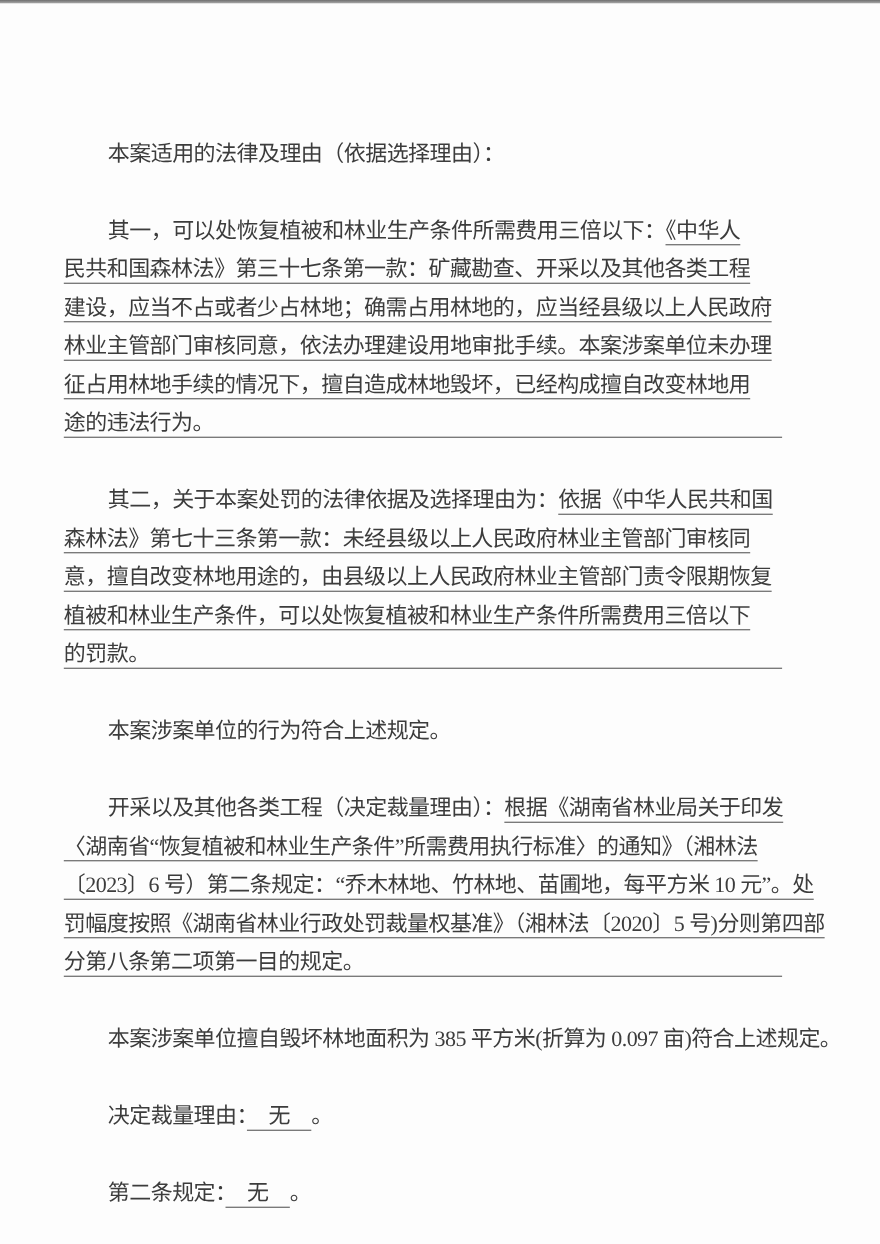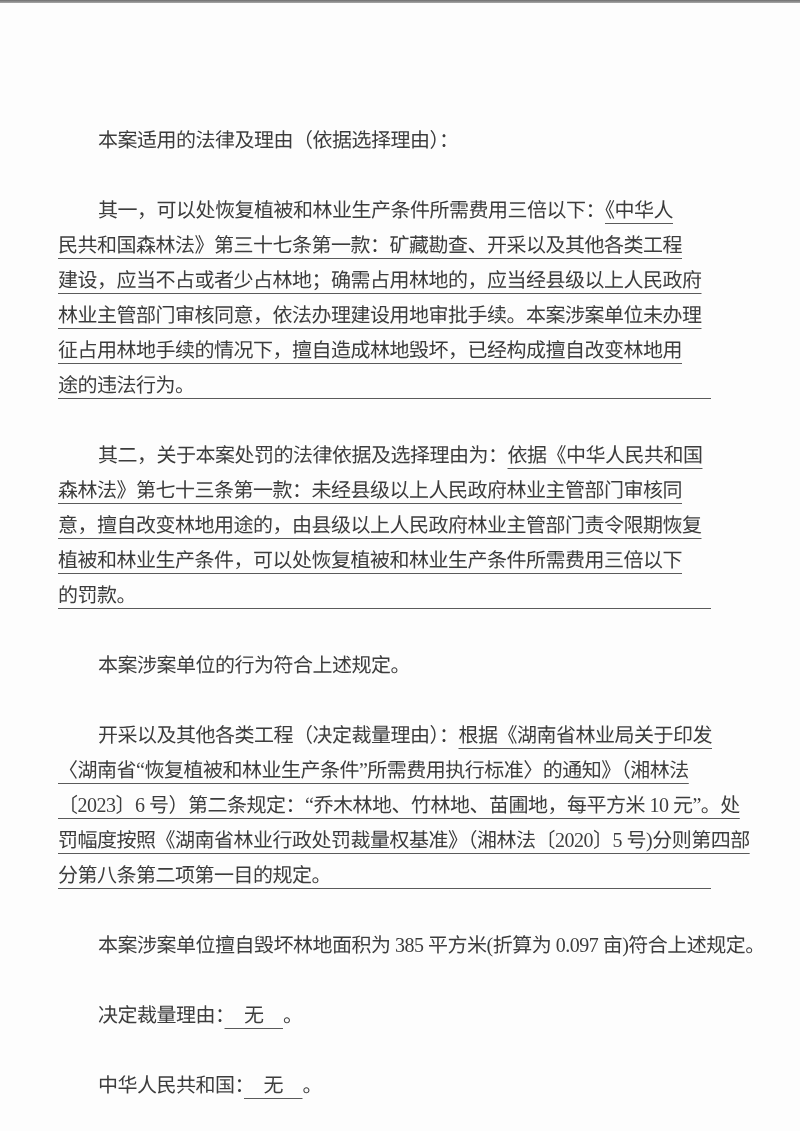--- a/index.html
+++ b/index.html
@@ -66,15 +66,15 @@
 植被和林业生产条件，可以处恢复植被和林业生产条件所需费用三倍以下
 的罚款。　　　　　　　　　　　　　　　　　　　　　　　　　　　　　　</span><span class="preprinted"></span></p>
   <p class="para"><span class="preprinted">本案涉案单位的行为符合上述规定。</span><span class="fill"></span><span class="preprinted"></span></p>
   <p class="para"><span class="preprinted">开采以及其他各类工程（决定裁量理由）：</span><span class="fill">根据《湖南省林业局关于印发
 〈湖南省“恢复植被和林业生产条件”所需费用执行标准〉的通知》（湘林法
 〔2023〕6 号）第二条规定：“乔木林地、竹林地、苗圃地，每平方米 10 元”。处
 罚幅度按照《湖南省林业行政处罚裁量权基准》（湘林法〔2020〕5 号)分则第四部
 分第八条第二项第一目的规定。　　　　　　　　　　　　　　　　　　　　</span><span class="preprinted"></span></p>
   <p class="para"><span class="preprinted">本案涉案单位擅自毁坏林地面积为 385 平方米(折算为 0.097 亩)符合上述规定。</span><span class="fill"></span><span class="preprinted"></span></p>
   <p class="para"><span class="preprinted">决定裁量理由：</span><span class="fill">　无　</span><span class="preprinted">。</span></p>
-  <p class="para"><span class="preprinted">中华人民共和国：</span><span class="fill">　无　</span><span class="preprinted">。</span></p>
+  <p class="para"><span class="preprinted">第二条规定：</span><span class="fill">　无　</span><span class="preprinted">。</span></p>
   
 </main>
 
 </body></html>

